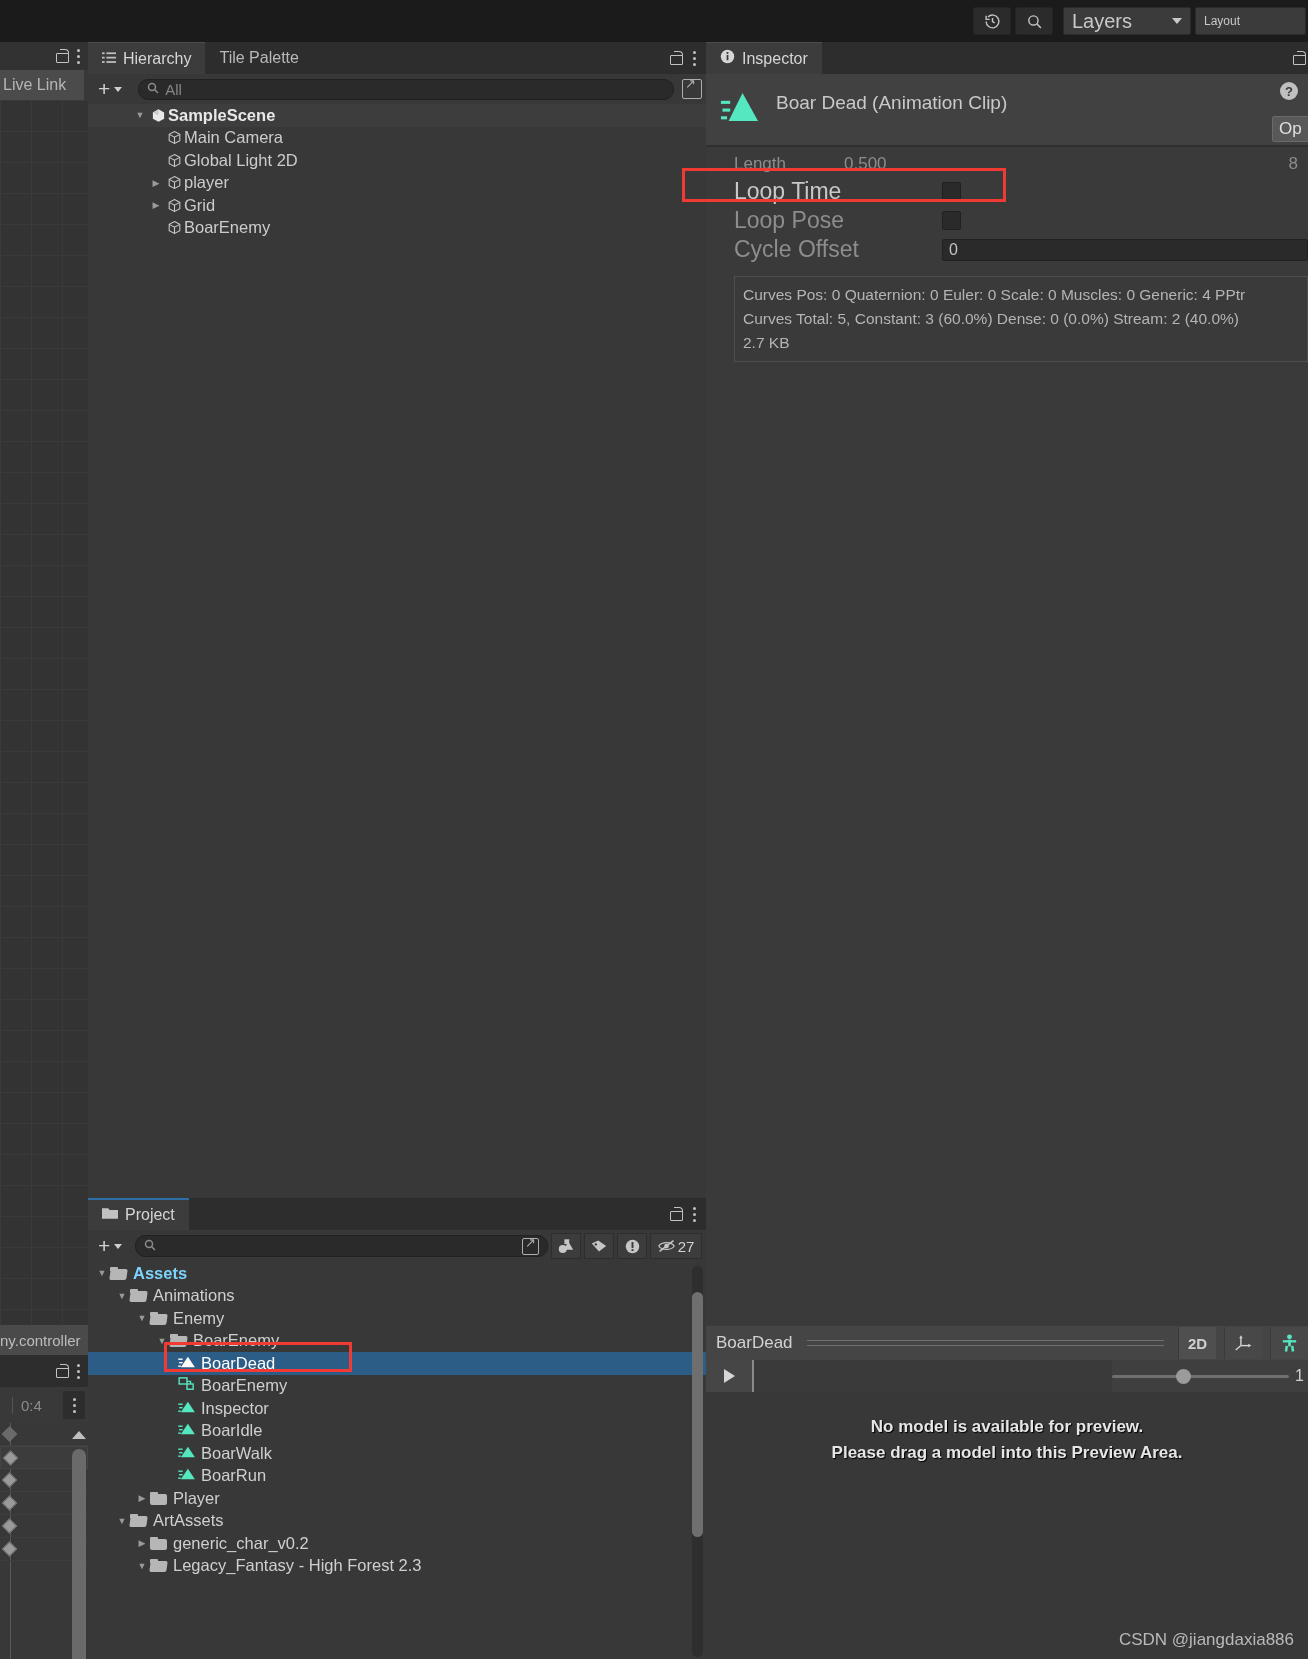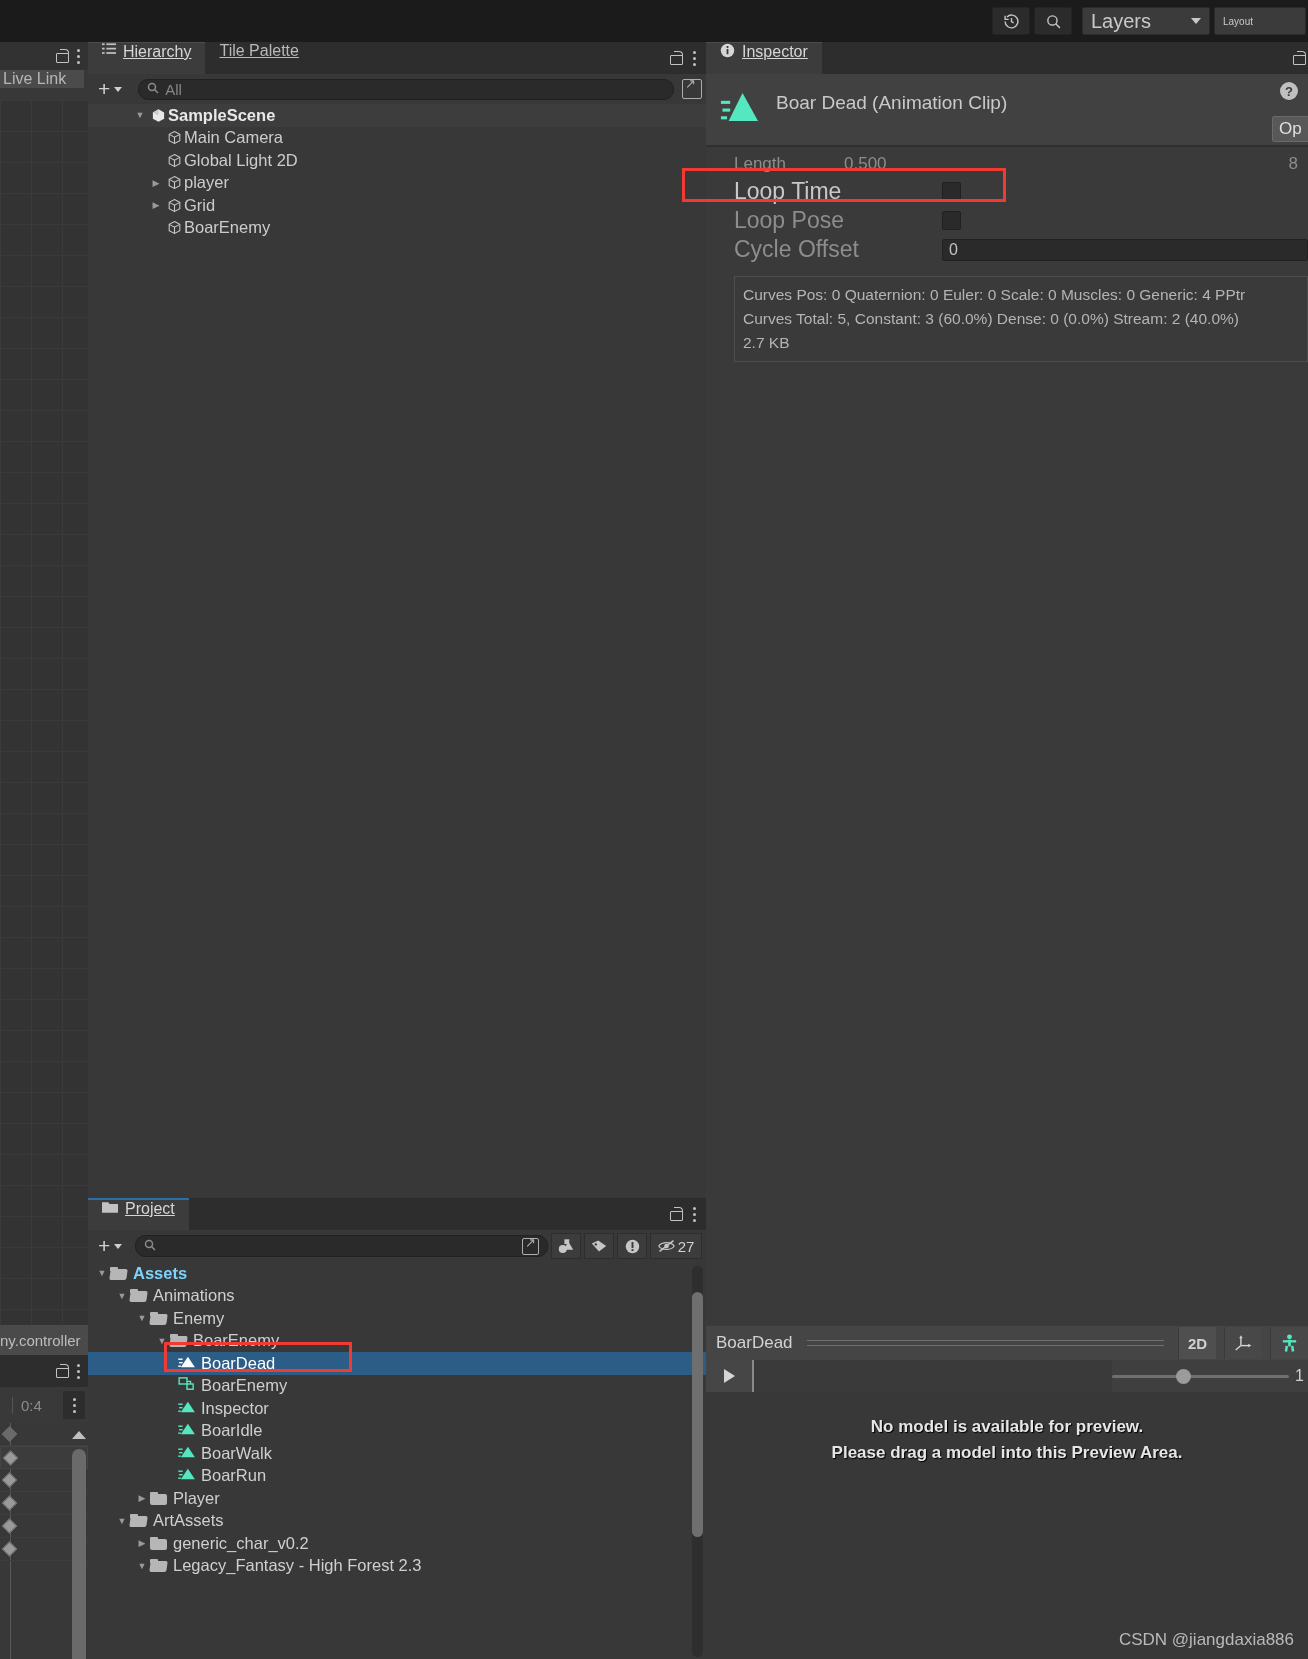--- a/index.html
+++ b/index.html
@@ -26,39 +26,39 @@
     margin-left: 4px; color: #c4c4c4; font-size: 15px;
     padding: 0 8px;
   }
   .tb-drop {
     height: 28px; width: 128px; background: #3b3b3b; border: 1px solid #2a2a2a;
     border-radius: 2px; margin-left: 10px;
     display: flex; align-items: center; justify-content: space-between;
     padding: 0 8px; color: #c9c9c9; font-size: 20px;
   }
   .tb-layout {
-    height: 28px; width: 92px; background: #3b3b3b; border: 1px solid #2a2a2a;
+    height: 28px; width: 111px; background: #3b3b3b; border: 1px solid #2a2a2a;
     border-radius: 2px; margin-left: 4px;
     display: flex; align-items: center;
-    padding: 0 8px; color: #c9c9c9; font-size: 10px;
+    padding: 0 8px; color: #c9c9c9; font-size: 12px;
   }
   .caret-dn {
     width: 0; height: 0; border-left: 5px solid transparent;
     border-right: 5px solid transparent; border-top: 6px solid #c9c9c9;
   }
 
   
   .left-strip { position: absolute; left: 0; top: 42px; width: 88px; height: 1617px; background: #383838; }
   .ls-scenehdr {
     position: absolute; left: 0; top: 0; width: 88px; height: 28px;
     background: #323232; display: flex; align-items: center; justify-content: flex-end;
     gap: 10px; padding-right: 8px;
   }
   .ls-tab {
-    position: absolute; left: 0; top: 28px; width: 84px; height: 18px;
+    position: absolute; left: 0; top: 28px; width: 84px; height: 30px;
     background: #4b4b4b; color: #b6b6b6; font-size: 16px;
     display: flex; align-items: center; padding-left: 3px;
   }
   .ls-scene {
     position: absolute; left: 0; top: 58px; width: 88px; height: 1225px;
     background: #333333;
     background-image:
       linear-gradient(to right, #3a3a3a 1px, transparent 1px),
       linear-gradient(to bottom, #3a3a3a 1px, transparent 1px);
     background-size: 31px 31px;
@@ -93,22 +93,22 @@
   .ls-scroll .thumb { position: absolute; top: 18px; left: 0; width: 14px; height: 240px; background: #6a6a6a; border-radius: 7px; }
   .tri-up { width:0;height:0;border-left:7px solid transparent;border-right:7px solid transparent;border-bottom:8px solid #c0c0c0; margin: 0 auto;}
 
   .kebab { display: flex; flex-direction: column; gap: 3px; align-items: center; }
   .kebab i { width: 3px; height: 3px; background: #c2c2c2; border-radius: 50%; display: block; }
 
   
   .panel { position: absolute; background: #383838; }
   .tabbar { height: 32px; background: #2d2d2d; display: flex; align-items: stretch; position: relative; }
   .tab {
-    display: flex; gap: 7px; padding: 0 14px;
-    font-size: 16px; color: #b9b9b9; text-decoration: underline;
+    display: flex; align-items: center; gap: 7px; padding: 0 14px;
+    font-size: 16px; color: #b9b9b9;
   }
   .tab.active { background: #3c3c3c; color: #d6d6d6; border-top: 1px solid #4c4c4c; }
   .tab.active.blue { border-top: 2px solid #2c6fa8; }
   .tabbar .hdr-right {
     margin-left: auto; display: flex; align-items: center; gap: 12px; padding-right: 10px;
   }
   .lock {
     width: 11px; height: 14px; position: relative;
   }
   .lock::before {

